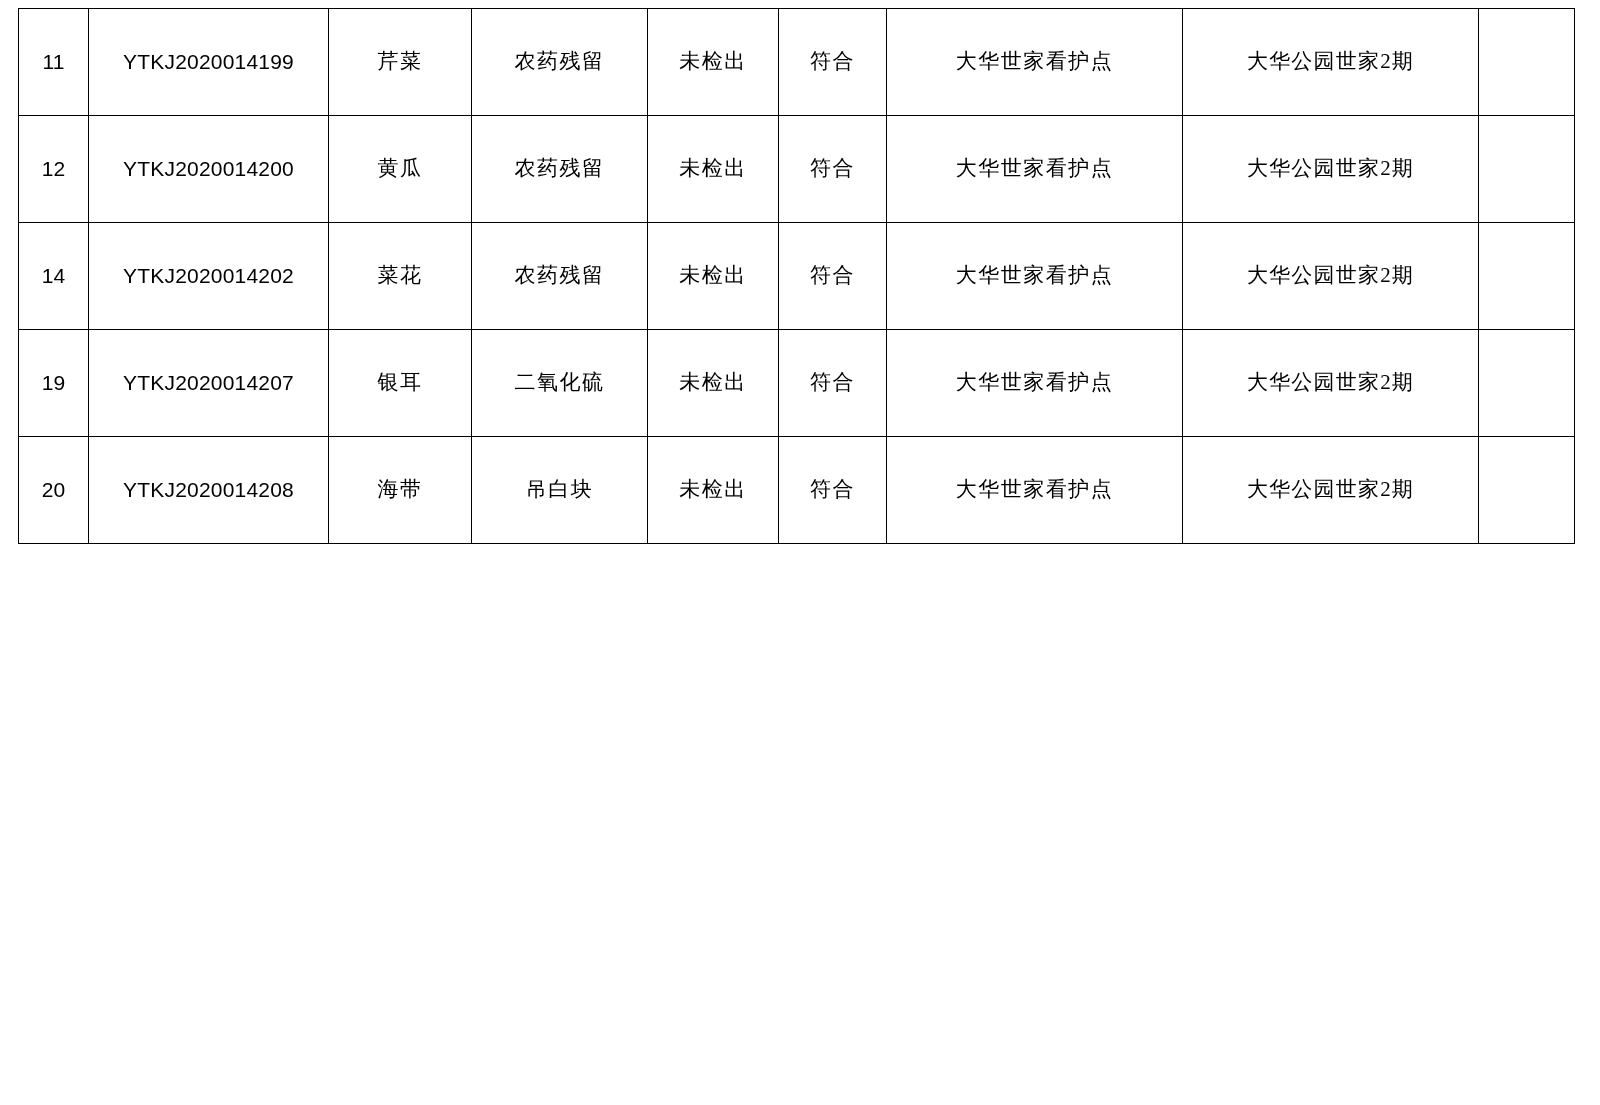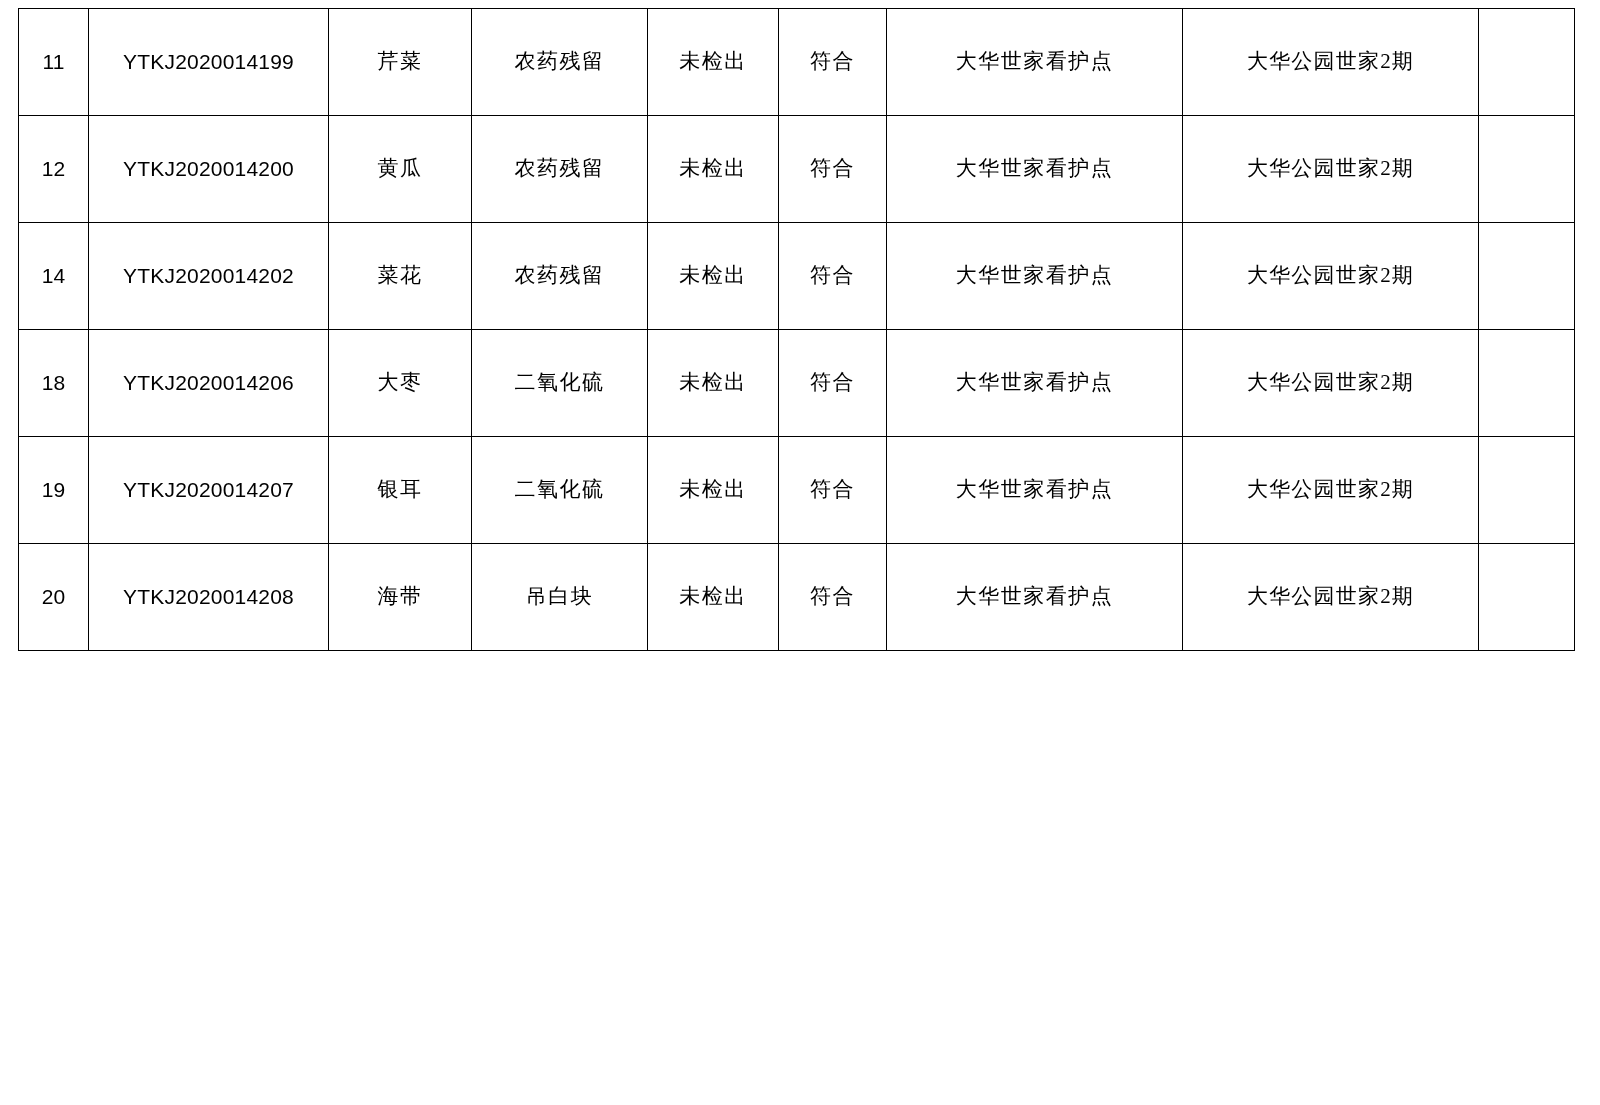--- a/index.html
+++ b/index.html
@@ -99,31 +99,20 @@
         <td class="code">YTKJ2020014202</td>
         <td class="cjk">菜花</td>
         <td class="cjk">农药残留</td>
         <td class="cjk">未检出</td>
         <td class="cjk">符合</td>
         <td class="cjk">大华世家看护点</td>
         <td class="cjk place">大华公园世家2期</td>
         <td class="remark"></td>
       </tr>
       <tr>
-        <td class="idx">18</td>
-        <td class="code">YTKJ2020014206</td>
-        <td class="cjk">大枣</td>
-        <td class="cjk">二氧化硫</td>
-        <td class="cjk">未检出</td>
-        <td class="cjk">符合</td>
-        <td class="cjk">大华世家看护点</td>
-        <td class="cjk place">大华公园世家2期</td>
-        <td class="remark"></td>
-      </tr>
-      <tr>
         <td class="idx">19</td>
         <td class="code">YTKJ2020014207</td>
         <td class="cjk">银耳</td>
         <td class="cjk">二氧化硫</td>
         <td class="cjk">未检出</td>
         <td class="cjk">符合</td>
         <td class="cjk">大华世家看护点</td>
         <td class="cjk place">大华公园世家2期</td>
         <td class="remark"></td>
       </tr>

